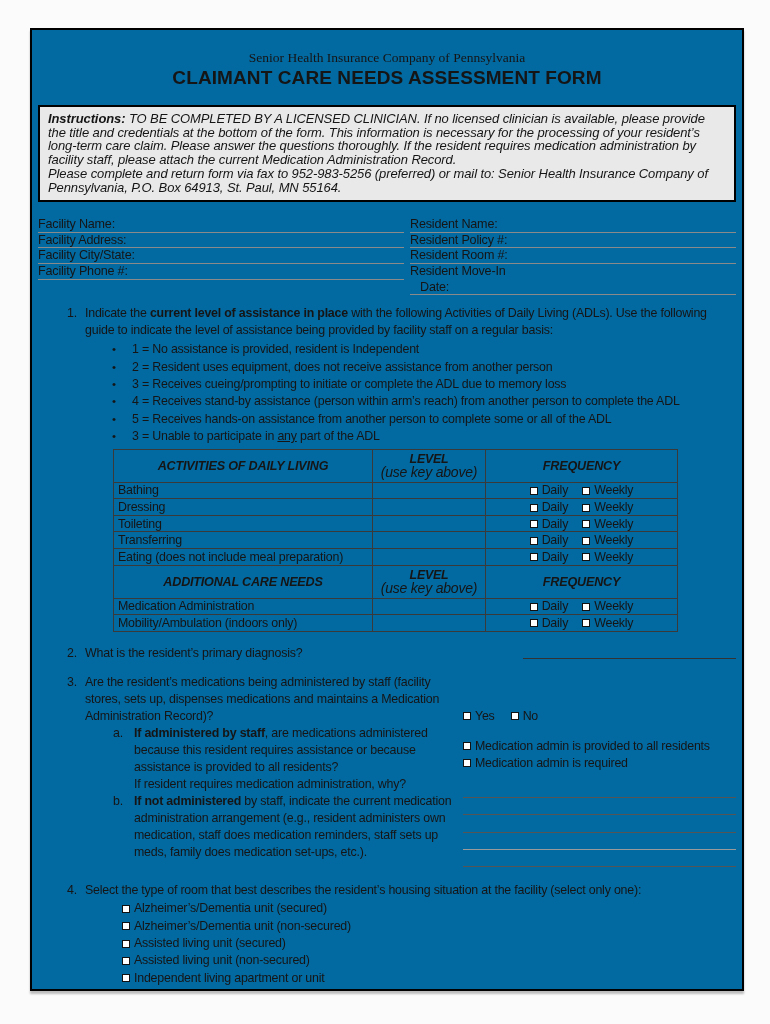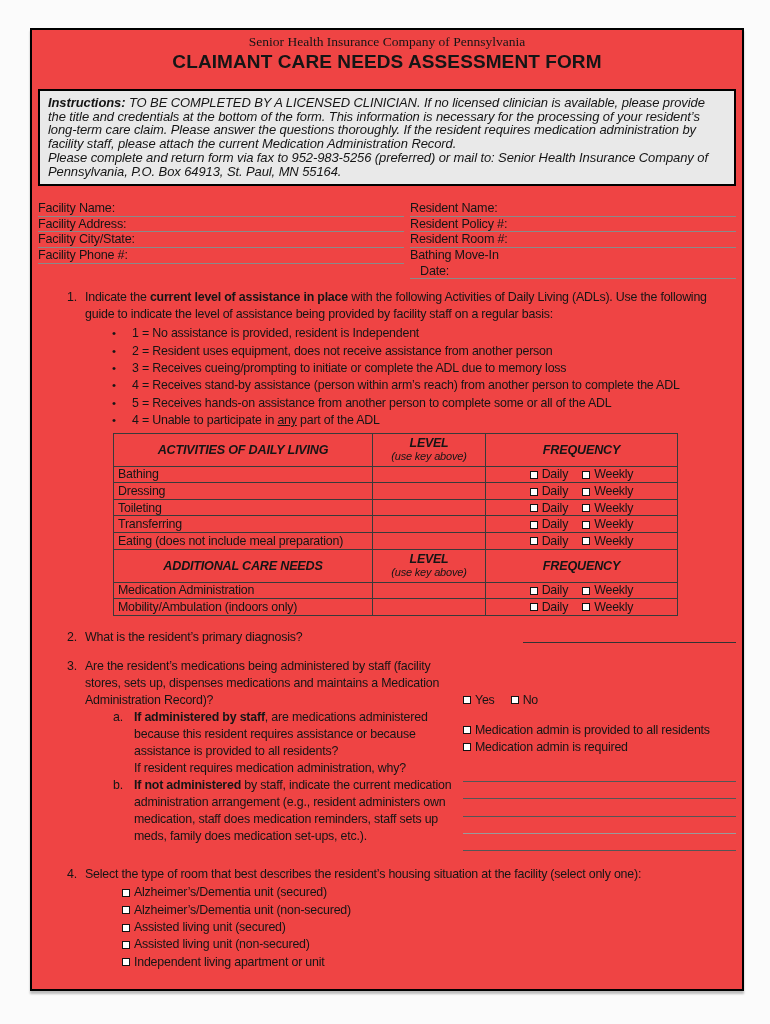--- a/index.html
+++ b/index.html
@@ -3,21 +3,21 @@
 <meta charset="utf-8">
 <style>
   * { margin:0; padding:0; box-sizing:border-box; }
   html,body { width:770px; height:1024px; }
   body {
     position:relative; background:#fbfbfb;
     font-family:"Liberation Sans", sans-serif; color:#151515;
   }
   .page {
     position:absolute; left:30px; top:28px; width:714px; height:963px;
-    border:2px solid #000; background:#ef4444; padding:0 6px;
+    border:2px solid #000; background:#0369a1; padding:16px 6px;
     box-shadow:0 3px 2px rgba(0,0,0,0.25);
   }
   .company { text-align:center; margin-top:4px; font-family:"Liberation Serif", serif; font-size:13.5px; }
   .form-title { text-align:center; font-weight:bold; font-size:19px; margin-top:1px; letter-spacing:0.1px; }
 
   .instr {
     margin-top:16px; border:2px solid #000; background:#e9e9e9;
     padding:5px 8px 6px 8px; font-style:italic; font-size:13px;
     line-height:13.7px; letter-spacing:-0.1px;
   }
@@ -40,21 +40,21 @@
   .key-item { display:flex; line-height:17.4px; padding-left:74px; }
   .kbullet { flex:0 0 20px; font-size:11.5px; }
   .u { text-decoration:underline; }
 
   .adl-table { border-collapse:collapse; margin:3px 0 0 75px; width:564px;
     font-size:12.4px; letter-spacing:-0.2px; table-layout:fixed; }
   .adl-table th, .adl-table td { border:1px solid #3a3a3a; }
   .adl-table th { height:33px; text-align:center; vertical-align:middle; }
   .th-main { font-style:italic; font-weight:bold; font-size:12.6px; }
   .lvl { font-weight:bold; font-style:italic; line-height:14px; }
-  .lvlsub { font-weight:normal; font-style:italic; font-size:11px; line-height:13px; }
+  .lvlsub { font-weight:normal; font-style:italic; font-size:14px; line-height:13px; }
   .adl-table td { height:16.6px; }
   td.act { padding:0 4px; }
   td.freq { text-align:center; white-space:nowrap; }
   .cb { display:inline-block; width:8px; height:8px; border:1.5px solid #111; margin-right:4px; vertical-align:-0.5px; background:#fff; }
   .wkgap { margin-left:14px; }
 
   #q2 { margin-top:13px; }
   .q2body { flex:1; display:flex; }
   .q2line { width:213px; margin-left:auto; border-bottom:1.3px solid #333; height:14px; }
 
@@ -113,21 +113,21 @@
       </div>
       <div class="frow">
         <span class="flabel">Resident Policy #:</span>
         <span class="fline"></span>
       </div>
       <div class="frow">
         <span class="flabel">Resident Room #:</span>
         <span class="fline"></span>
       </div>
       <div class="frow">
-        <span class="flabel">Bathing Move-In</span>
+        <span class="flabel">Resident Move-In</span>
       </div>
       <div class="frow">
         <span class="flabel date">Date:</span>
         <span class="fline"></span>
       </div>
     </div>
   </div>
 
   <div class="q" id="q1">
     <span class="qnum">1.</span>
@@ -150,21 +150,21 @@
     <div class="key-item">
       <span class="kbullet">•</span>
       <span>4 = Receives stand-by assistance (person within arm’s reach) from another person to complete the ADL</span>
     </div>
     <div class="key-item">
       <span class="kbullet">•</span>
       <span>5 = Receives hands-on assistance from another person to complete some or all of the ADL</span>
     </div>
     <div class="key-item">
       <span class="kbullet">•</span>
-      <span><span>4 = Unable to participate in </span><span class="u">any</span><span> part of the ADL</span></span>
+      <span><span>3 = Unable to participate in </span><span class="u">any</span><span> part of the ADL</span></span>
     </div>
   </div>
 
   <table class="adl-table">
     <colgroup>
         <col style="width:259px">
         <col style="width:113px">
         <col style="width:192px">
       </colgroup>
     <tbody>

